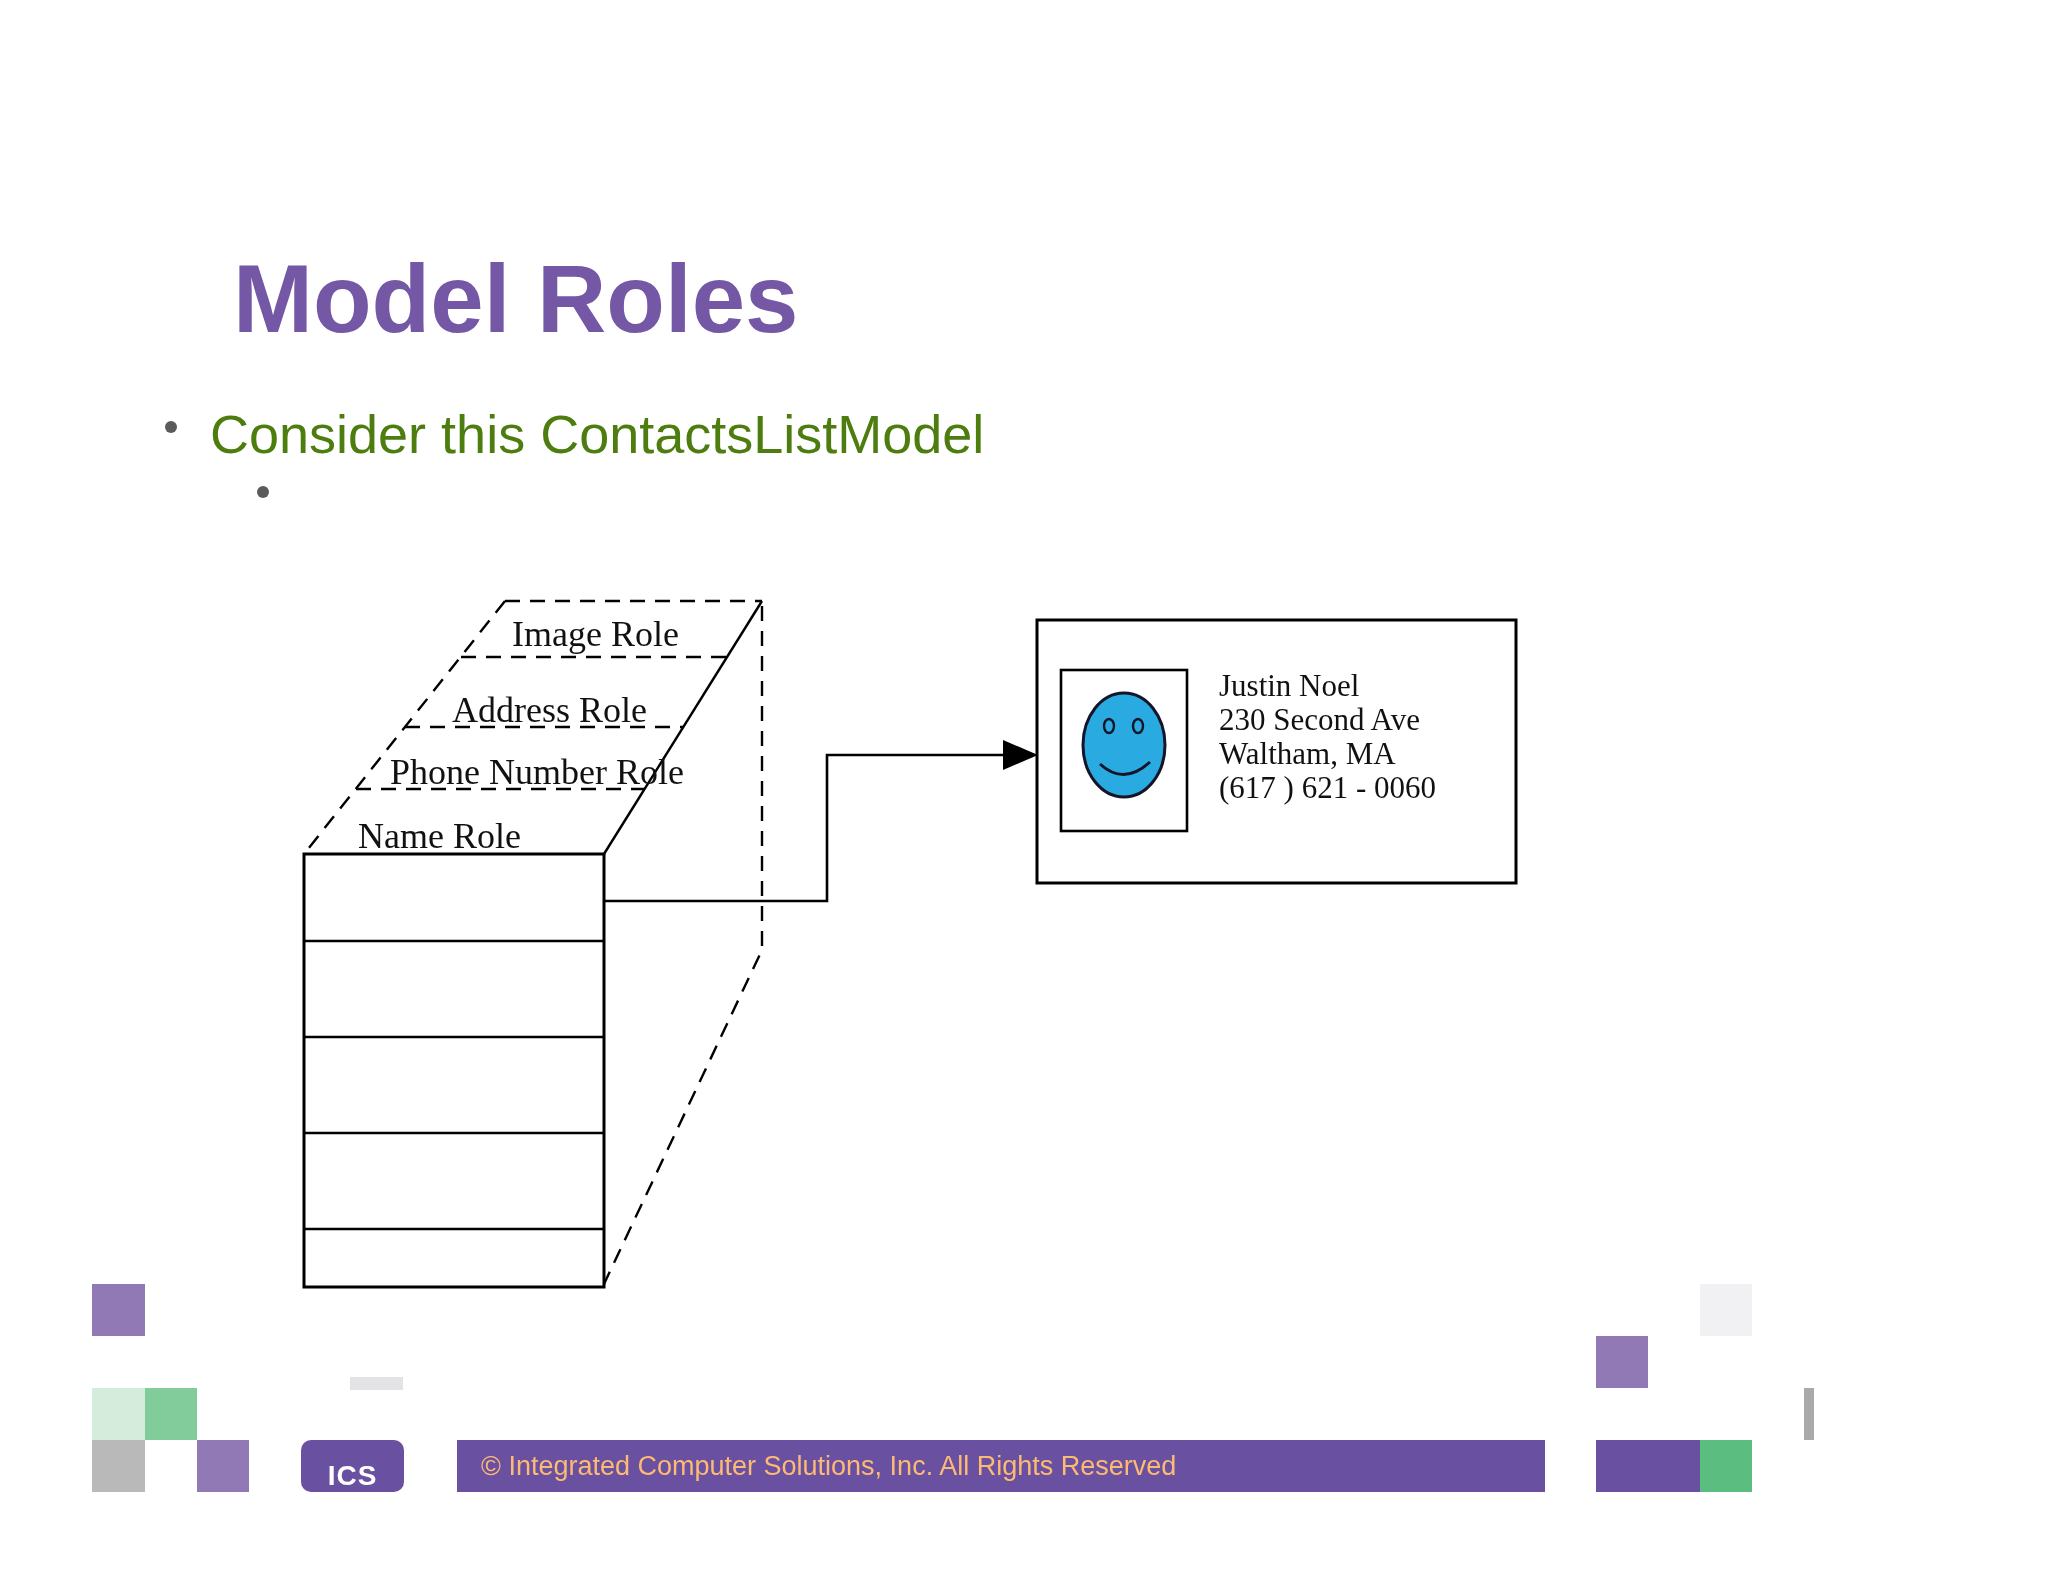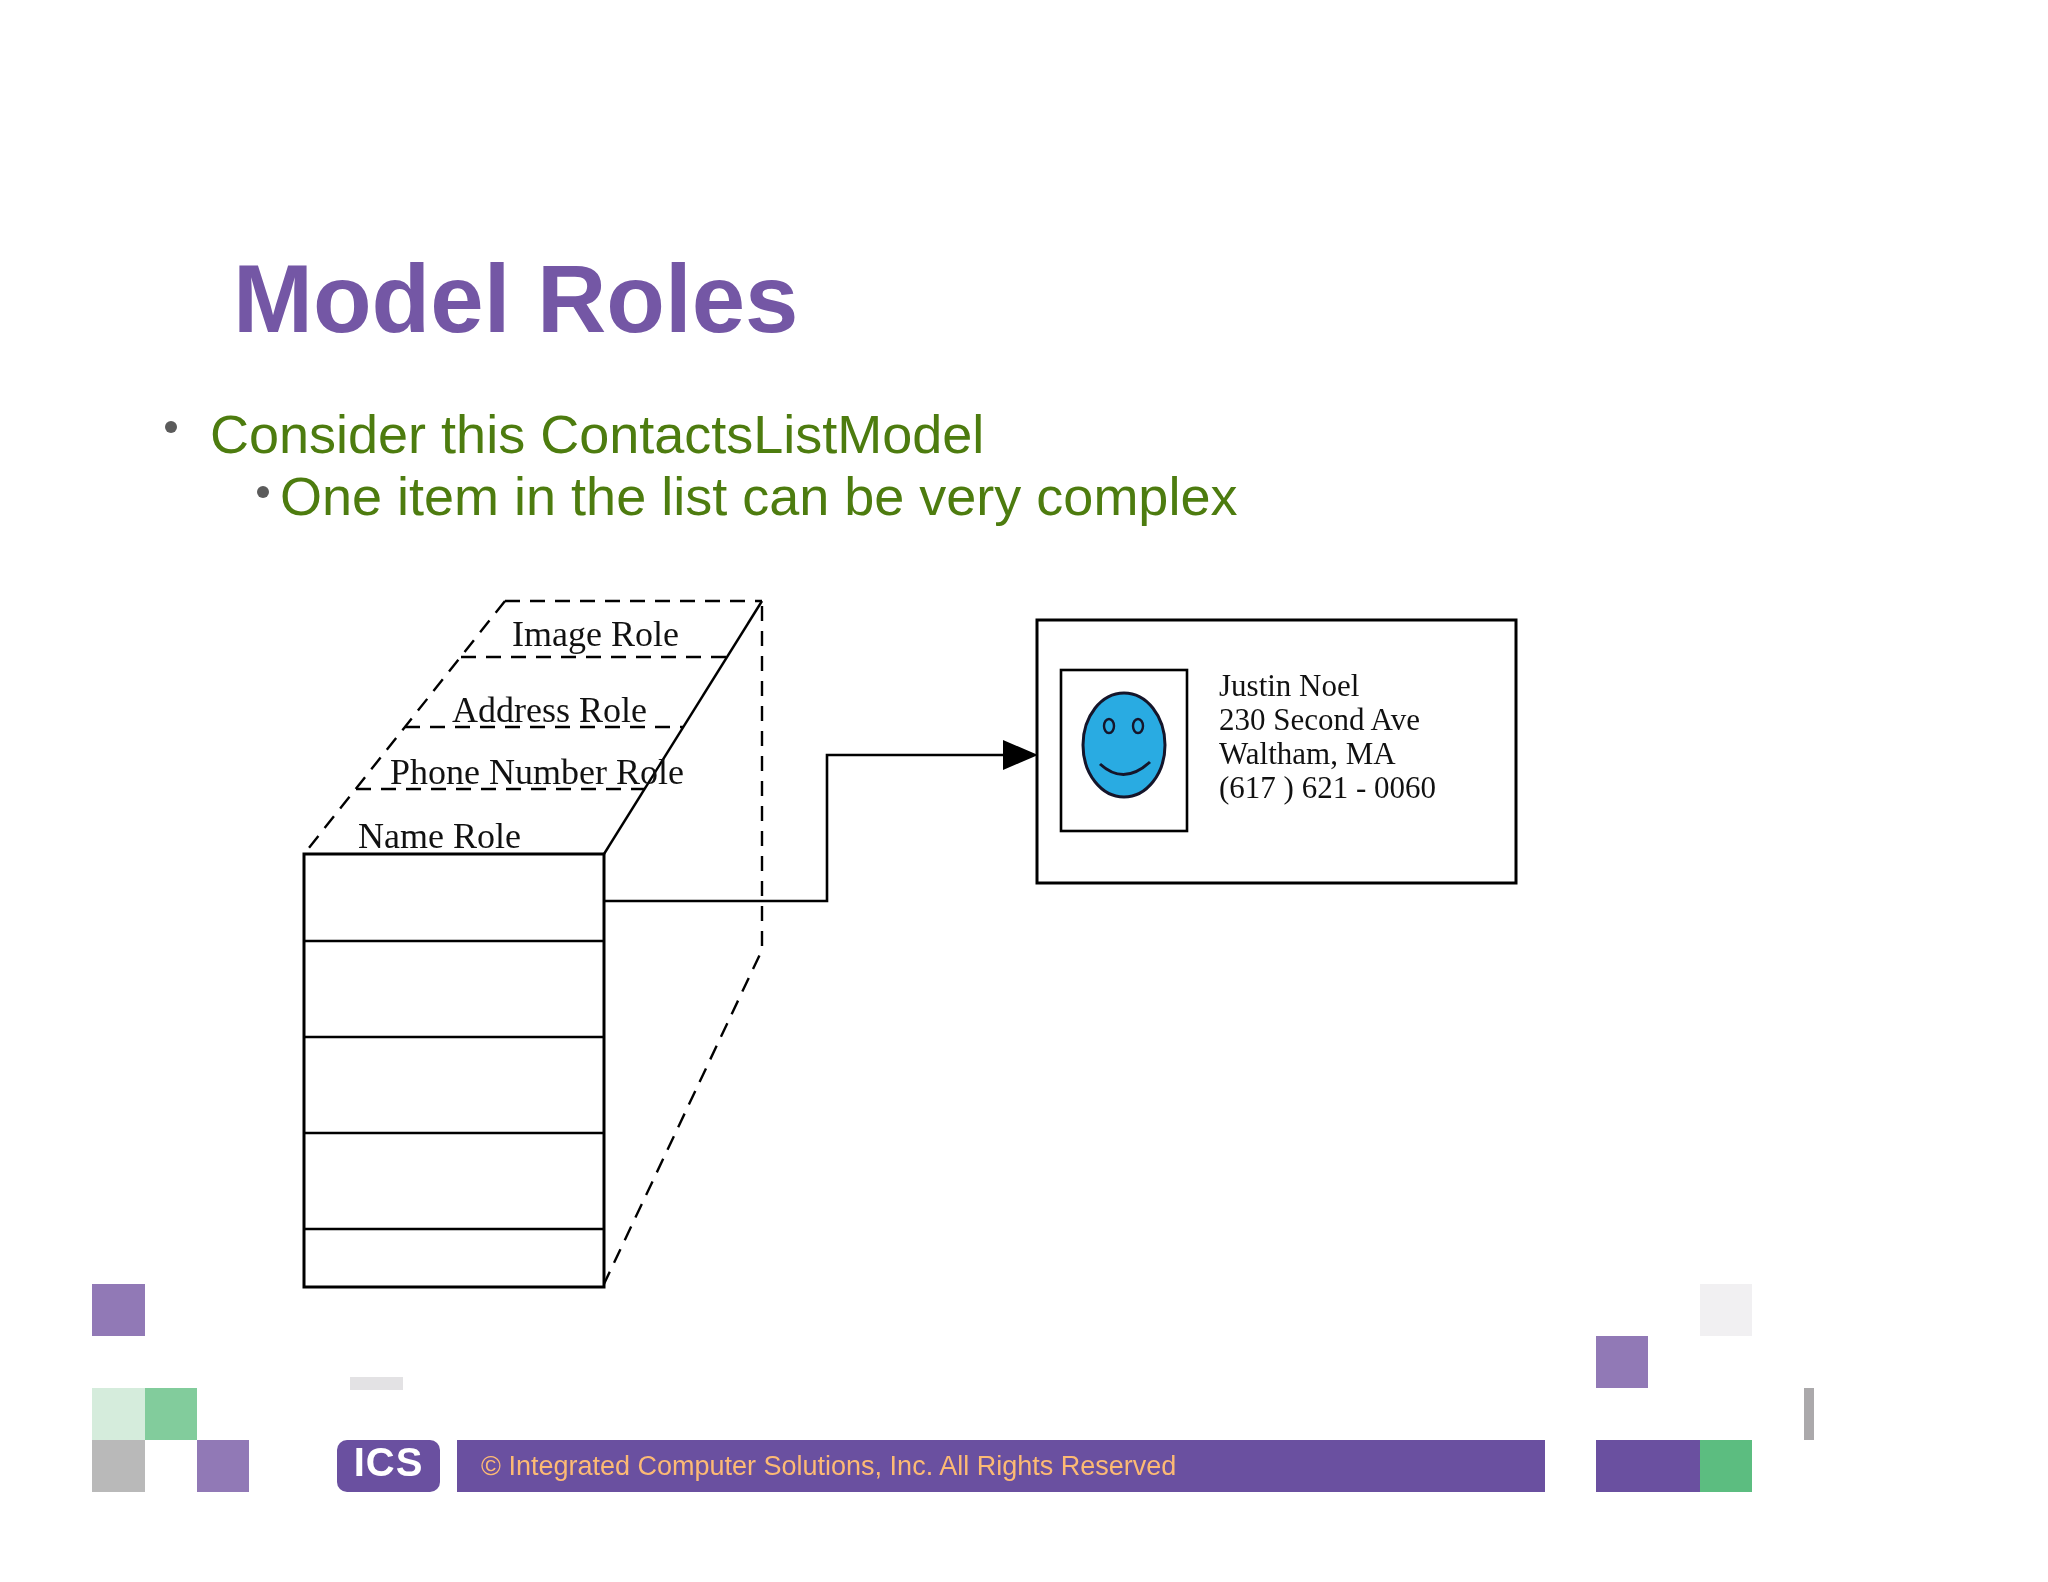--- a/index.html
+++ b/index.html
@@ -11,36 +11,35 @@
   .b1-dot{left:165px;top:421px;width:12px;height:12px;}
   .b2-dot{left:257px;top:486px;width:12px;height:12px;}
   .b1-text{left:210px;top:405px;}
   .b2-text{left:280px;top:467px;}
   .bullet-text{font-size:54px;line-height:1.1;color:#4d7c0f;}
   svg text{font-family:"Liberation Serif",serif;fill:#111;}
   .diagram-svg{left:0;top:0;}
   .sq{position:absolute;}
   .gray-dash{left:350px;top:1377px;width:53px;height:13px;background:#E3E2E4;}
   .ics-logo{left:301px;top:1440px;width:103px;height:52px;border-radius:10px;
-            color:#fff;font-weight:bold;font-size:40px;letter-spacing:1px;
-            display:flex;align-items:flex-start;justify-content:center;margin-left:36px;}
+            color:#fff;font-weight:bold;font-size:28px;letter-spacing:1px;
+            display:flex;align-items:flex-end;justify-content:center;}
   .copy-bar{left:457px;top:1440px;width:1088px;height:52px;display:flex;align-items:center;}
   .copy-text{color:#fdba74;font-size:27px;padding-left:24px;white-space:nowrap;}
 </style>
 </head>
 <body>
 
 <div class="slide">
 
   <div class="abs title" style="color: rgb(116, 87, 165);">Model Roles</div>
 
   <div class="abs bullet-dot b1-dot" style="background-color: rgb(91, 91, 91);"></div>
   <div class="abs bullet-text b1-text">Consider this ContactsListModel</div>
   <div class="abs bullet-dot b2-dot" style="background-color: rgb(91, 91, 91);"></div>
-  <div class="abs bullet-text b2-text">One item in the list can be very complex</div>
 
   <svg class="abs diagram-svg" width="2048" height="1582" viewBox="0 0 2048 1582">
 
     <g stroke="#000" stroke-width="2.4" fill="none">
       <line x1="505" y1="601" x2="762" y2="601" stroke-dasharray="15 10"></line>
       <line x1="505" y1="601" x2="304" y2="854" stroke-dasharray="15 10"></line>
       <line x1="762" y1="601" x2="604" y2="854" stroke-dasharray="none"></line>
       <line x1="461" y1="657" x2="727" y2="657" stroke-dasharray="15 10"></line>
       <line x1="405" y1="727" x2="683" y2="727" stroke-dasharray="15 10"></line>
       <line x1="356" y1="789" x2="645" y2="789" stroke-dasharray="15 10"></line>

